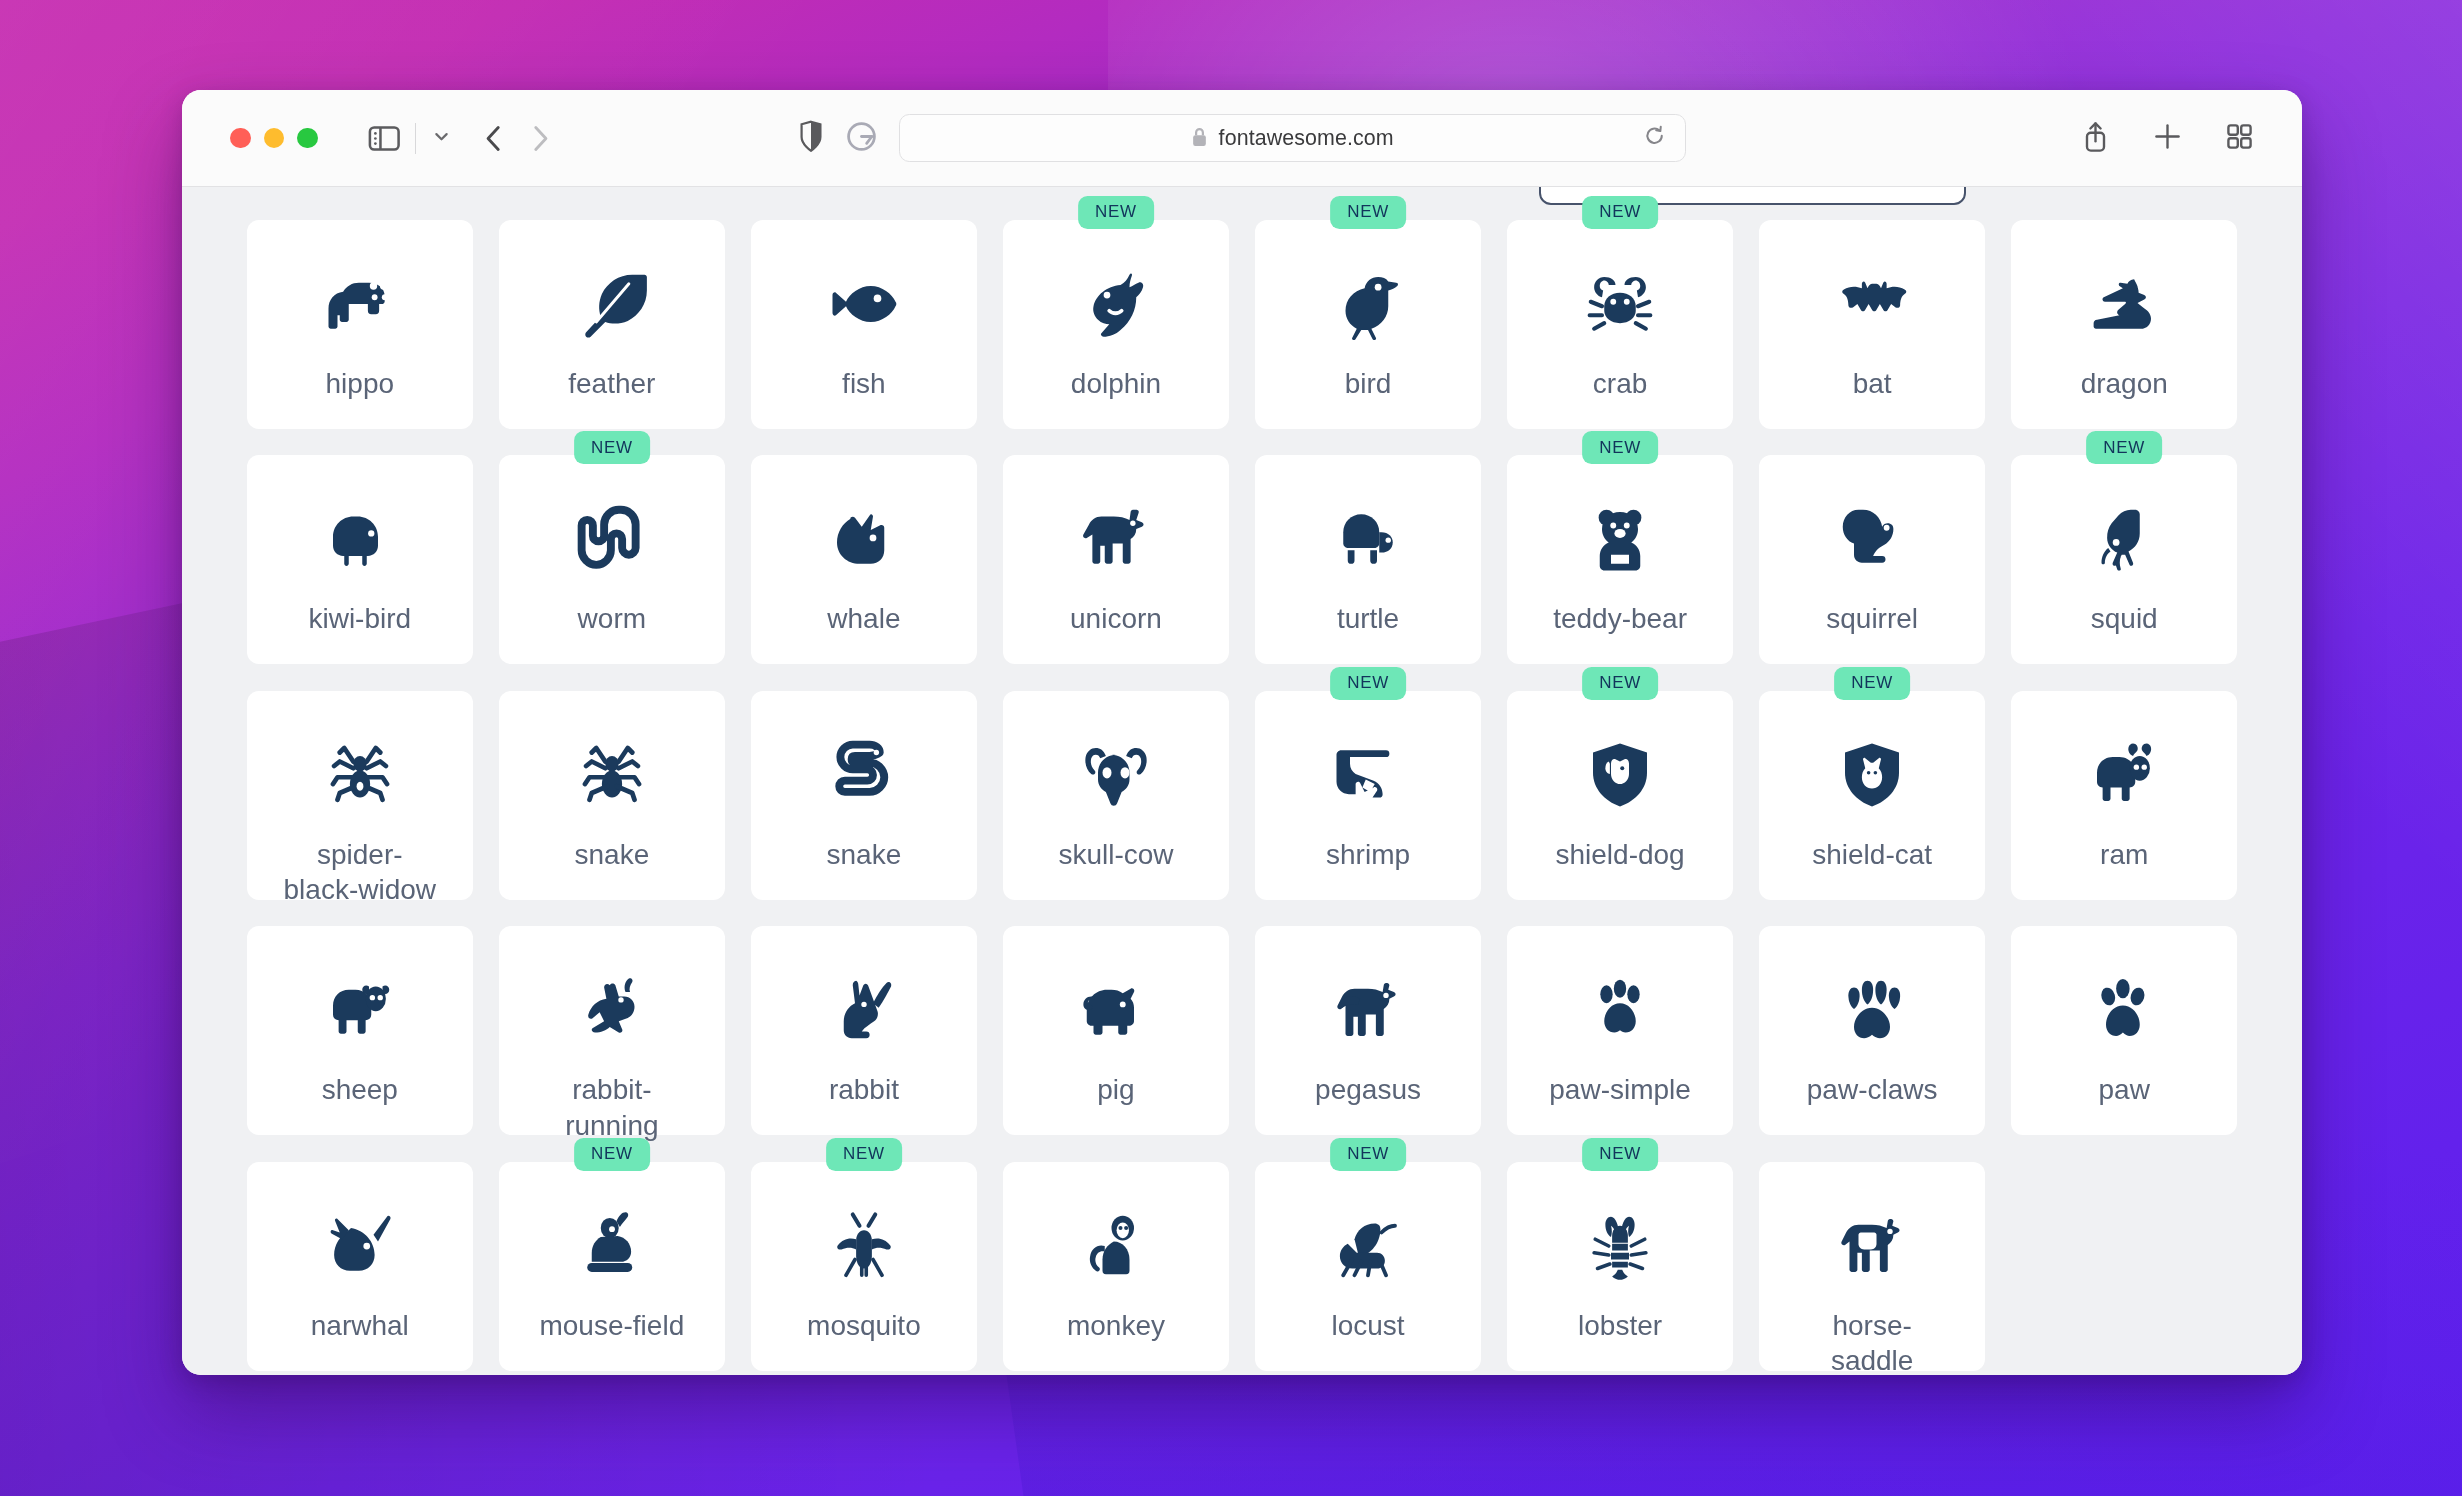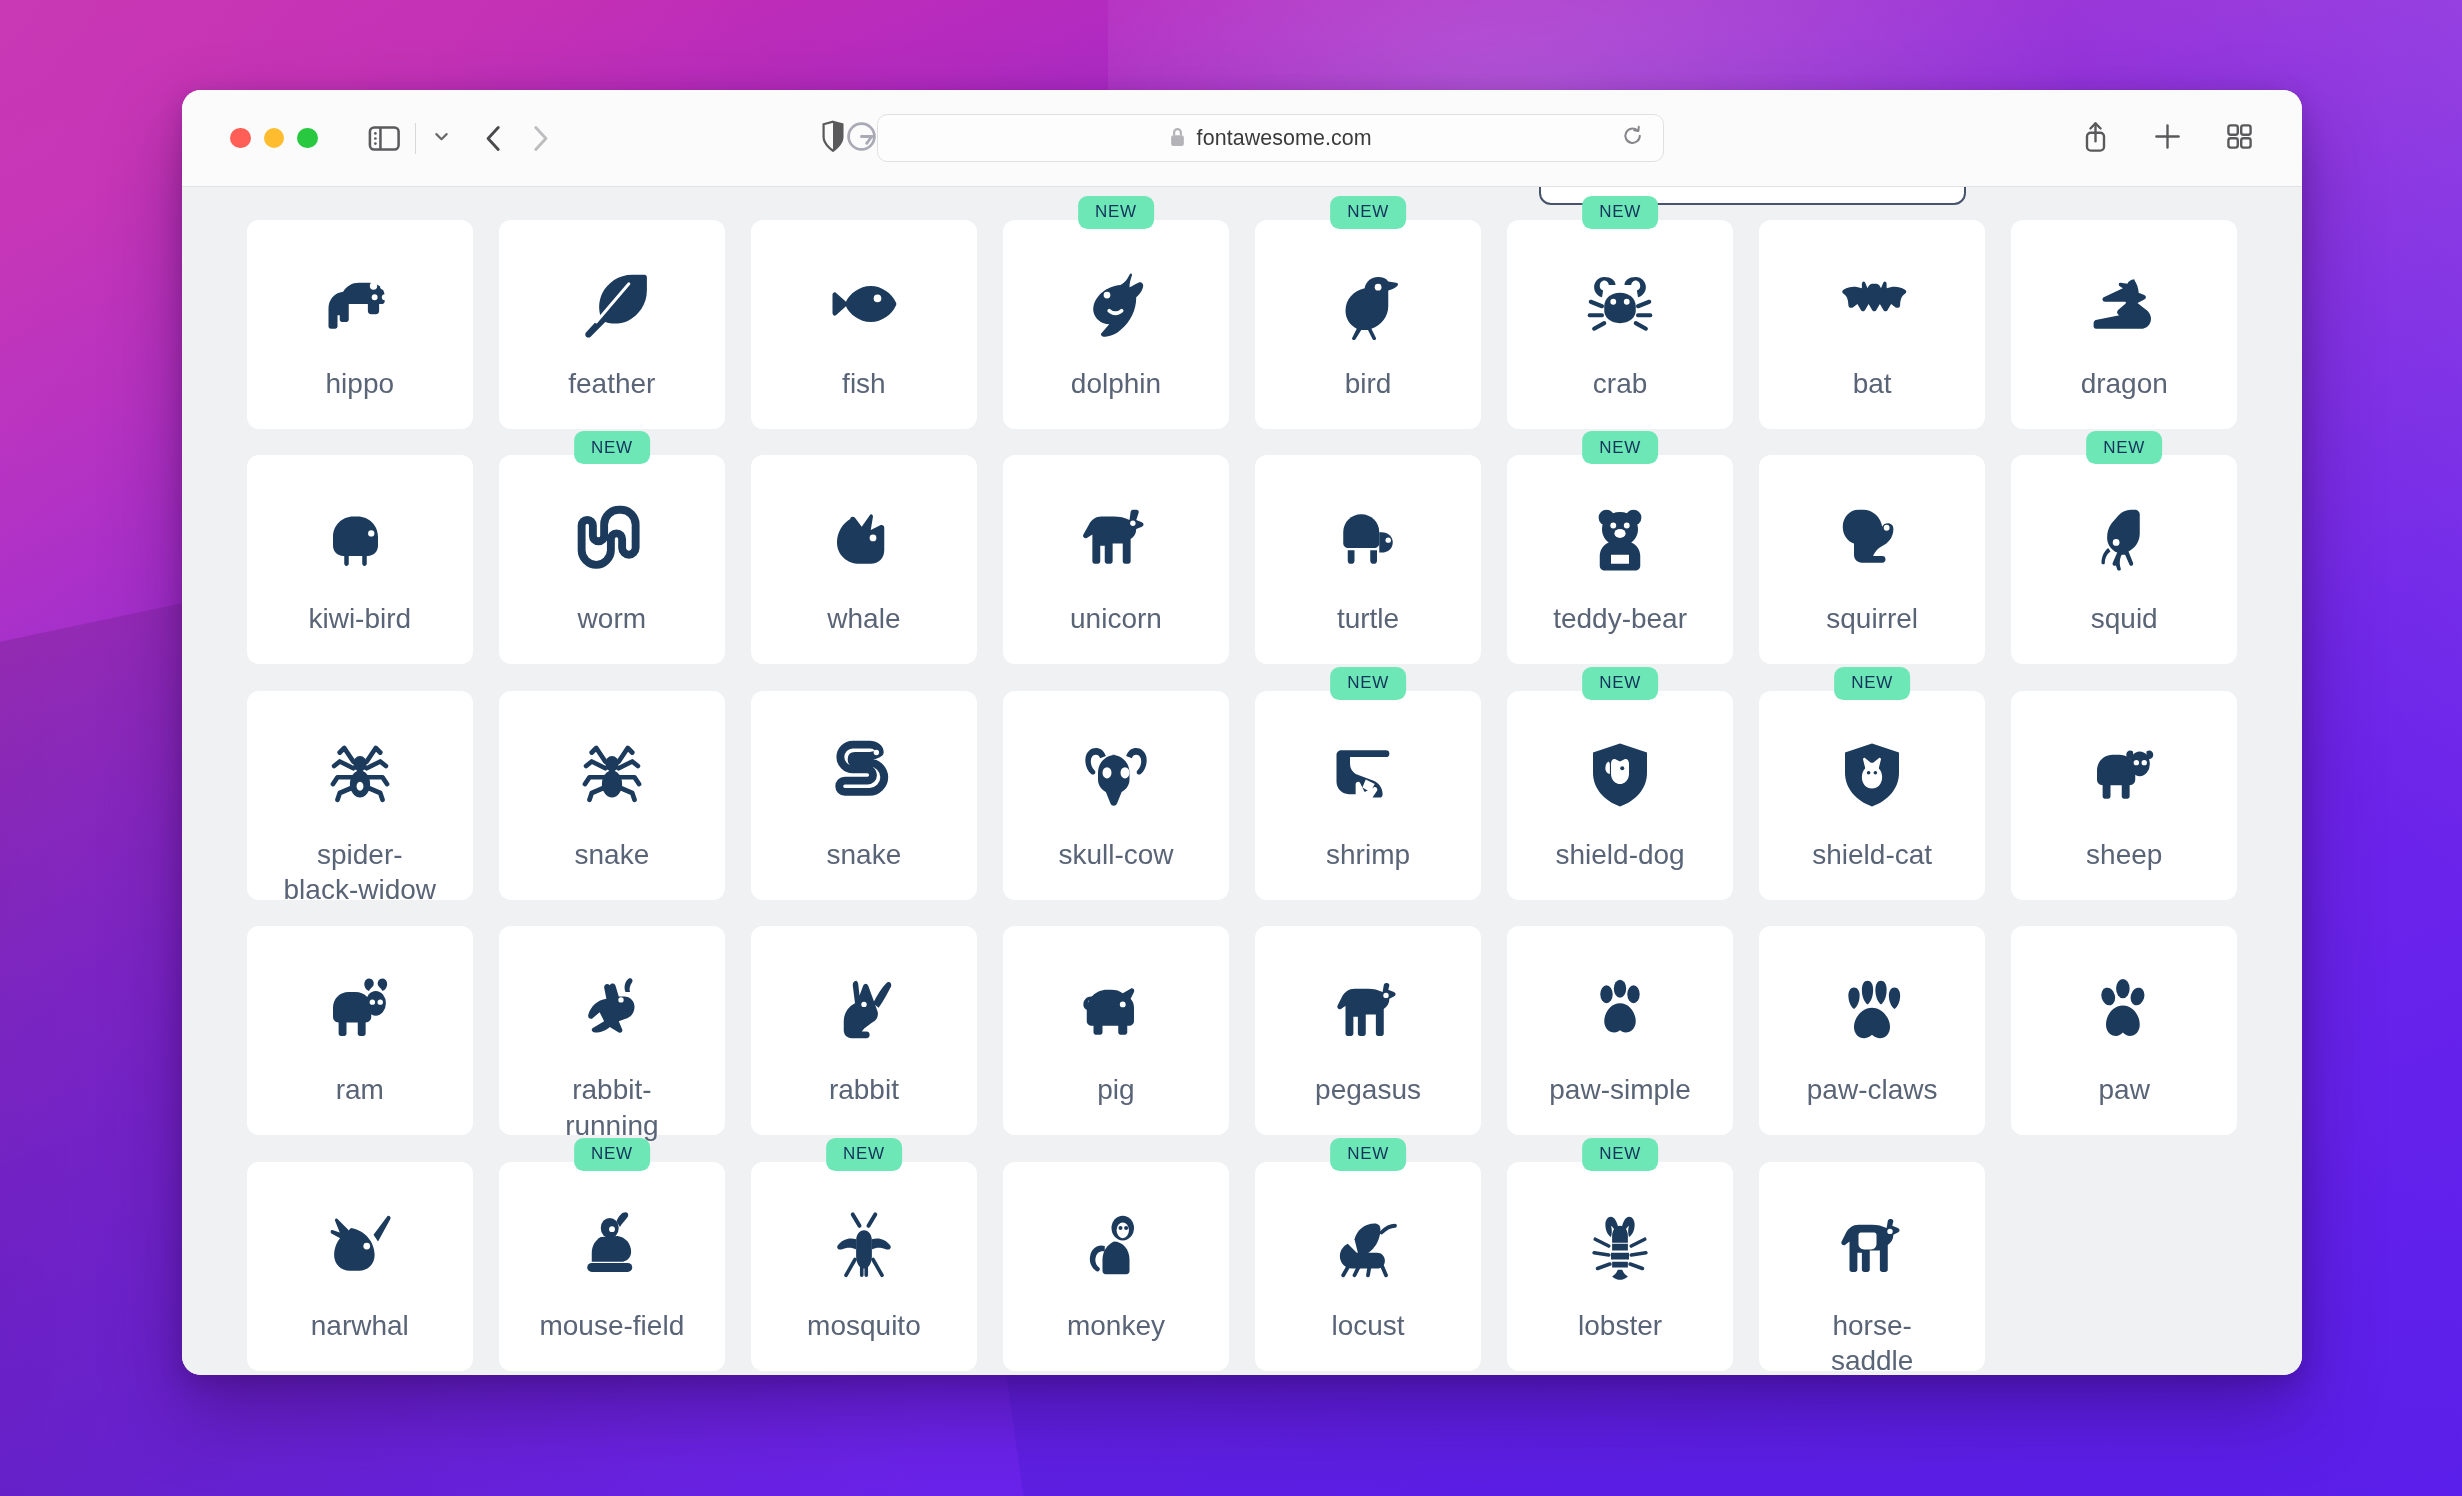--- a/index.html
+++ b/index.html
@@ -111,20 +111,21 @@
   }
 
   #nav-group { display: flex; align-items: center; gap: 24px; margin-left: 32.5px; }
 
   #center-group {
     position: absolute;
     left: 50%;
     transform: translateX(-50%);
     display: flex;
     align-items: center;
+    gap: 22px;
   }
 
   #address-bar {
     width: 787px;
     height: 48px;
     border: 0.9px solid #e0e0e2;
     border-radius: 10.3px;
     background: #fdfdfd;
     display: flex;
     align-items: center;
@@ -571,40 +572,40 @@
                 <path d="M24 18l2 8c-2 2-3 5-3 8 0 6 4 10 9 10s9-4 9-10c0-3-1-6-3-8l2-8c0-1-1-2-2-1l-5 4h-2l-5-4c-1-1-2 0-2 1z" fill="#fff"></path>
                 <circle cx="29" cy="30" r="1.6" fill="#1b3a5c"></circle>
                 <circle cx="35" cy="30" r="1.6" fill="#1b3a5c"></circle>
               </svg>
             </div>
             <div class="icon-label">shield-cat</div>
           </div>
           <div class="icon-card">
             <div class="icon-glyph">
               <svg viewBox="0 0 64 64">
+                <path d="M22 16c-8 0-14 6-14 14v8c0 3 2 5 5 5v10c0 1 1 2 2 2h3c1 0 2-1 2-2V43h10v10c0 1 1 2 2 2h3c1 0 2-1 2-2V43c3 0 5-2 5-5v-8c0-8-6-14-14-14h-6z"></path>
+                <ellipse cx="46" cy="26" rx="9" ry="11"></ellipse>
+                <path d="M38 14c-4-4-2-10 2-10 3 0 5 3 4 6-1 2-3 3-4 5zM54 14c4-4 2-10-2-10-3 0-5 3-4 6 1 2 3 3 4 5z"></path>
+                <circle cx="43" cy="25" r="2.4" fill="#fff"></circle>
+                <circle cx="50" cy="25" r="2.4" fill="#fff"></circle>
+              </svg>
+            </div>
+            <div class="icon-label">ram</div>
+          </div>
+          <div class="icon-card">
+            <div class="icon-glyph">
+              <svg viewBox="0 0 64 64">
                 <path d="M22 14c-8 0-14 6-14 14v8c0 3 2 5 5 5v10c0 1 1 2 2 2h3c1 0 2-1 2-2V41h10v10c0 1 1 2 2 2h3c1 0 2-1 2-2V41c3 0 5-2 5-5v-8c0-8-6-14-14-14h-6z"></path>
                 <ellipse cx="46" cy="22" rx="9" ry="11"></ellipse>
                 <path d="M40 11c-3-2-6 0-6 3s3 5 6 3zM52 11c3-2 6 0 6 3s-3 5-6 3z"></path>
                 <circle cx="43" cy="21" r="2.4" fill="#fff"></circle>
                 <circle cx="50" cy="21" r="2.4" fill="#fff"></circle>
               </svg>
             </div>
             <div class="icon-label">sheep</div>
-          </div>
-          <div class="icon-card">
-            <div class="icon-glyph">
-              <svg viewBox="0 0 64 64">
-                <path d="M22 16c-8 0-14 6-14 14v8c0 3 2 5 5 5v10c0 1 1 2 2 2h3c1 0 2-1 2-2V43h10v10c0 1 1 2 2 2h3c1 0 2-1 2-2V43c3 0 5-2 5-5v-8c0-8-6-14-14-14h-6z"></path>
-                <ellipse cx="46" cy="26" rx="9" ry="11"></ellipse>
-                <path d="M38 14c-4-4-2-10 2-10 3 0 5 3 4 6-1 2-3 3-4 5zM54 14c4-4 2-10-2-10-3 0-5 3-4 6 1 2 3 3 4 5z"></path>
-                <circle cx="43" cy="25" r="2.4" fill="#fff"></circle>
-                <circle cx="50" cy="25" r="2.4" fill="#fff"></circle>
-              </svg>
-            </div>
-            <div class="icon-label">ram</div>
           </div>
           <div class="icon-card">
             <div class="icon-glyph">
               <svg viewBox="0 0 64 64">
                 <path d="M30 10c-2-2-5-1-5 2l2 10c-8 1-14 7-16 14-1 3 2 5 4 3l6-5 4 8-10 6c-2 1-1 4 2 4 5 0 10-2 13-5l8 5c2 1 4-1 3-3l-3-7 8-3c4-2 6-6 6-10 0-5-4-9-9-9h-5l-3-10c-1-2-4-2-5 0z"></path>
                 <path d="M44 16c-2-5 0-10 3-12 2-1 4 1 3 3-2 3-3 6-2 9z"></path>
                 <circle cx="40" cy="23" r="2.4" fill="#fff"></circle>
               </svg>
             </div>
             <div class="icon-label">rabbit-running</div>

